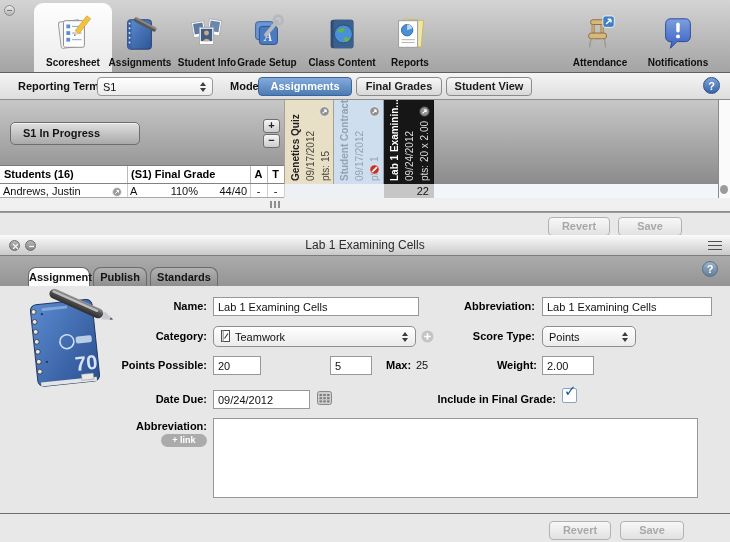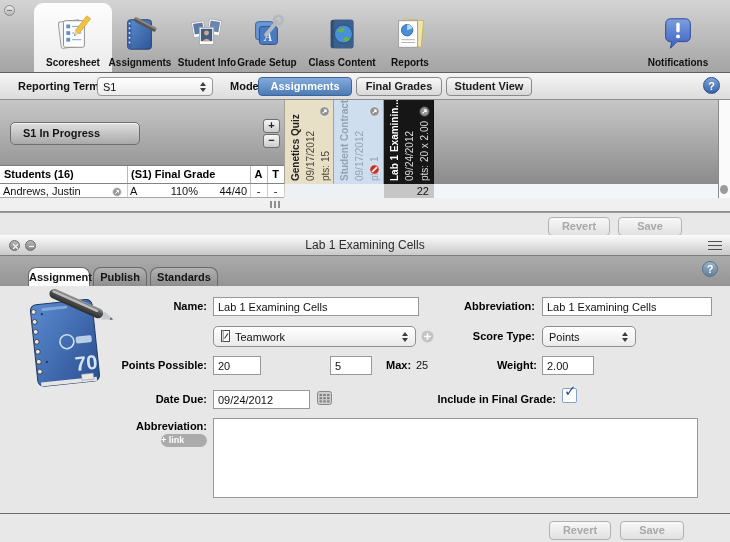--- a/index.html
+++ b/index.html
@@ -111,21 +111,21 @@
   .finput { position:absolute; height:19px; border:1px solid #989898; background:#fff; font-size:11px;
             padding:0 4px; color:#111; font-family:inherit; }
   .fdd { position:absolute; height:21px; border:1px solid #8e8e8e; border-radius:5px;
          background:linear-gradient(#ffffff,#ebebeb); display:flex; align-items:center; gap:5px;
          padding:0 6px; font-size:11px; color:#111; }
   .plusbtn { position:absolute; width:13px; height:13px; }
   .cbox { position:absolute; left:562px; top:102px; width:15px; height:15px; background:#fff;
           border:1px solid #89a4c1; border-radius:2px; }
   .cbox .check { position:absolute; left:1px; top:-6px; font-size:15px; font-weight:bold; color:#24509c; line-height:15px; }
   .pill { position:absolute; left:161px; top:148px; width:46px; height:13px; border-radius:7px;
-          background:#ababab; color:#fff; font-size:9px; font-weight:bold; line-height:13px; }
+          background:#ababab; color:#fff; font-size:9px; font-weight:bold; text-align:center; line-height:13px; }
   .descbox { position:absolute; left:213px; top:132px; width:485px; height:80px; border:1px solid #989898;
              background:#fff; resize:none; font-family:inherit; font-size:11px; }
   .calbtn { position:absolute; left:317px; top:105px; width:15px; height:14px; }
 </style>
 </head>
 <body>
 
 <div id="win">
 
   <div id="toolbar">
@@ -236,20 +236,37 @@
           <rect x="8" y="6" width="20" height="28" fill="#ffffff" stroke="#9a9a9a"></rect>
           <circle cx="17" cy="16" r="6" fill="#4a90d9" stroke="#2d6cab"></circle>
           <path d="M17 16 L17 10 A6 6 0 0 1 22.6 14 Z" fill="#bcd8f0"></path>
           <line x1="11" y1="26" x2="25" y2="26" stroke="#b0b0b0"></line>
             <line x1="11" y1="29" x2="25" y2="29" stroke="#b0b0b0"></line>
         </svg>
       </span>
       <span class="tb-label">Reports</span>
     </div>
 
+    <div class="tb-item" style="left:568px;width:64px;">
+      <span class="tb-icon">
+        <svg width="38" height="40" viewBox="0 0 40 40">
+          <rect x="10" y="5" width="15" height="5" rx="2.5" fill="#d9b87c" stroke="#8a6d3b"></rect>
+          <rect x="11.5" y="10" width="2.6" height="9" fill="#c9a96a" stroke="#8a6d3b" stroke-width="0.5"></rect>
+          <rect x="20.9" y="10" width="2.6" height="9" fill="#c9a96a" stroke="#8a6d3b" stroke-width="0.5"></rect>
+          <rect x="8" y="19" width="19" height="6" rx="3" fill="#d9b87c" stroke="#8a6d3b"></rect>
+          <line x1="10.5" y1="25" x2="9" y2="34" stroke="#9a9a94" stroke-width="1.6"></line>
+          <line x1="24.5" y1="25" x2="26" y2="34" stroke="#9a9a94" stroke-width="1.6"></line>
+          <line x1="13.5" y1="25" x2="13" y2="33" stroke="#b5b5ae" stroke-width="1.4"></line>
+          <line x1="21.5" y1="25" x2="22" y2="33" stroke="#b5b5ae" stroke-width="1.4"></line>
+          <rect x="23" y="1" width="12" height="12" rx="2.5" fill="#3f7fc4" stroke="#f2f2f2"></rect>
+          <path d="M26.5 9.5 L31.5 4.5 M31.5 4.5 h-3.4 M31.5 4.5 v3.4" stroke="#fff" stroke-width="1.5" fill="none"></path>
+        </svg>
+      </span>
+      <span class="tb-label">Attendance</span>
+    </div>
 
     <div class="tb-item" style="left:644px;width:68px;">
       <span class="tb-icon">
         <svg width="38" height="40" viewBox="0 0 40 40">
           <defs>
               <linearGradient id="g2" x1="0" y1="0" x2="0" y2="1">
                 <stop offset="0" stop-color="#7d9fe0"></stop>
                 <stop offset="1" stop-color="#3a5fc0"></stop>
               </linearGradient>
             </defs>
@@ -445,20 +462,21 @@
           <polygon points="100,12.4 103,13.5 100,15.2" fill="#555"></polygon>
         </g>
       </svg>
     </span>
 
     <span class="flabel" style="left:27px;top:14px;">Name:</span>
     <input class="finput" style="left: 213px; top: 11px; width: 206px;" value="Lab 1 Examining Cells">
     <span class="flabel" style="left:355px;top:14px;">Abbreviation:</span>
     <input class="finput" style="left: 542px; top: 11px; width: 170px;" value="Lab 1 Examining Cells">
 
+    <span class="flabel" style="left:27px;top:44px;">Category:</span>
     <div class="fdd" style="left:213px;top:40px;width:203px;">
       <span>
         <svg width="10" height="12" viewBox="0 0 10 12">
             <rect x="1.5" y="0.5" width="8" height="11" fill="#fff" stroke="#4c4c4c"></rect>
             <line x1="3.2" y1="0" x2="3.2" y2="12" stroke="#8a8a8a"></line>
             <line x1="4.5" y1="8.5" x2="8" y2="3.5" stroke="#333" stroke-width="1.1"></line>
           </svg>
       </span>
       <span>Teamwork</span>
       <span class="dd-arrows">

